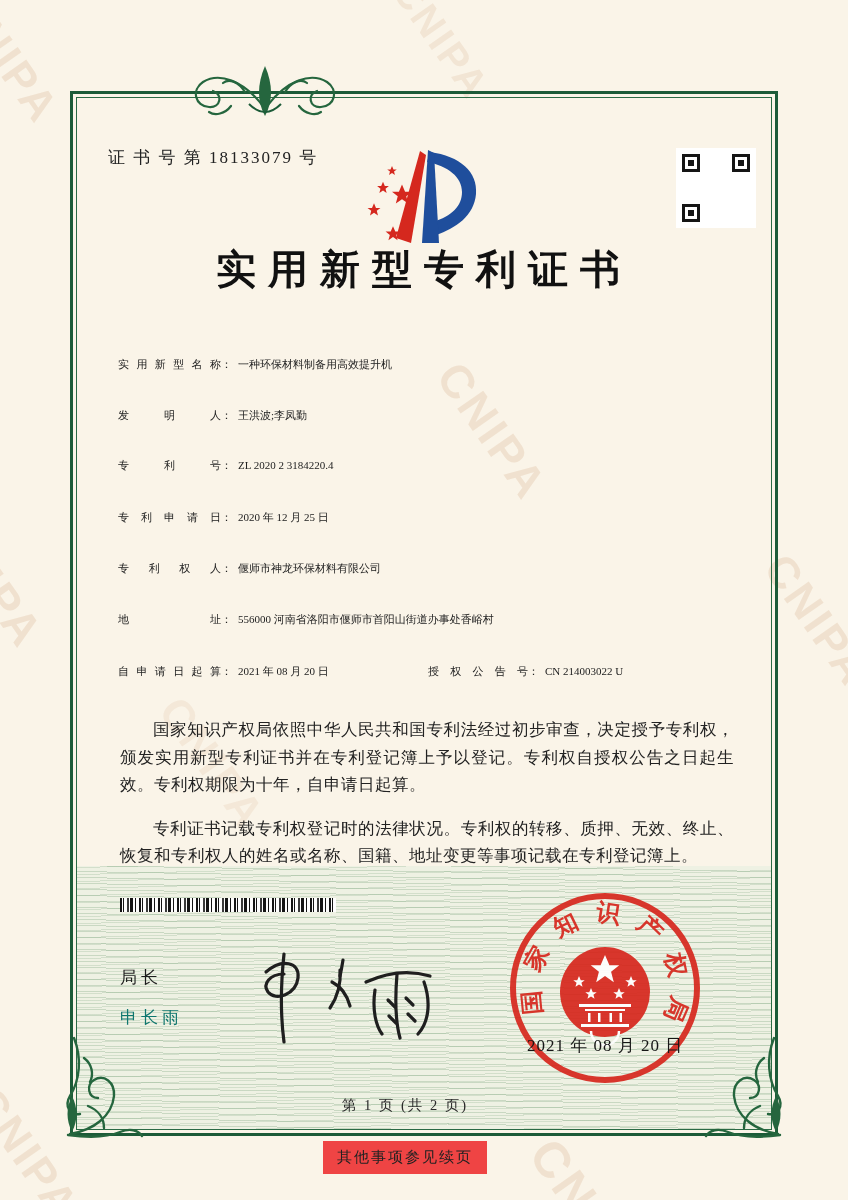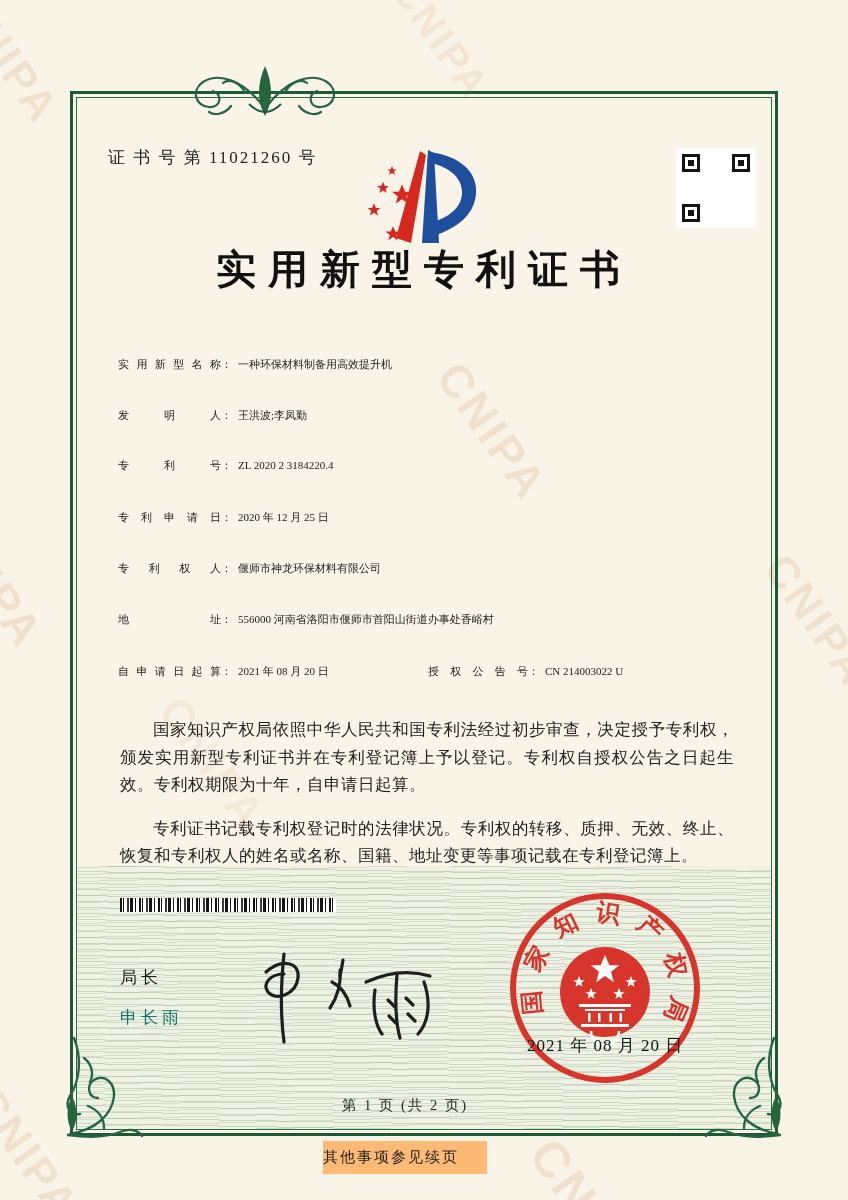--- a/index.html
+++ b/index.html
@@ -48,22 +48,22 @@
         #3a3a3a 7px 9px,#fdfdfd 9px 10px,#141414 10px 13px,#fdfdfd 13px 15px,
         #141414 15px 16px,#fdfdfd 16px 19px);}
   .director-label{position:absolute;left:120px;top:966px;font-size:17px;letter-spacing:4px;color:#1d1d1d;}
   .director-name{position:absolute;left:120px;top:1006px;font-size:17px;letter-spacing:4px;color:#0f766e;}
   .sig{position:absolute;left:248px;top:948px;}
   .seal{position:absolute;left:505px;top:888px;}
   .seal-date{position:absolute;left:505px;top:1034px;width:200px;text-align:center;
              font-size:17px;letter-spacing:1px;color:#161616;}
   .page-footer{position:absolute;left:0;top:1096px;width:810px;text-align:center;
                font-size:14.5px;letter-spacing:2px;color:#2a2a2a;}
-  .cont-note{position:absolute;left:323px;top:1141px;width:164px;height:33px;background:#fdba74;
-             line-height:33px;font-size:15px;letter-spacing:2px;color:#222;}
+  .cont-note{position:absolute;left:323px;top:1141px;width:164px;height:33px;background:#ef4444;
+             text-align:center;line-height:33px;font-size:15px;letter-spacing:2px;color:#222;}
 </style>
 </head>
 <body>
 
 <div class="page">
 
   <svg width="0" height="0" style="position:absolute" aria-hidden="true">
     <defs>
       <path id="star5" d="M0,-10 L2.94,-3.09 L9.51,-3.09 L4.05,1.18 L5.88,8.09 L0,4 L-5.88,8.09 L-4.05,1.18 L-9.51,-3.09 L-2.94,-3.09 Z"></path>
     </defs>
@@ -112,21 +112,21 @@
     <g stroke="#25663e" fill="none" stroke-width="2.4" stroke-linecap="round">
       <path d="M16,2 C24,22 22,44 12,60 C6,70 12,80 22,78"></path>
       <path d="M12,98 C36,94 54,80 56,60 C57,46 46,38 36,44 C28,49 30,62 40,62"></path>
       <path d="M10,99 C32,102 50,101 62,96 C72,92 80,94 84,100"></path>
       <path d="M30,70 C40,74 46,82 46,92"></path>
       <path d="M26,22 C34,28 36,38 32,46"></path>
     </g>
     <path d="M14,60 C20,72 20,84 14,96 C8,84 8,72 14,60 Z" fill="#25663e"></path>
   </svg>
 
-  <div class="certno">证 书 号 第 11021260 号</div>
+  <div class="certno">证 书 号 第 18133079 号</div>
 
   <svg class="logo" width="120" height="104" viewBox="0 0 120 104">
     <path d="M70,6 C100,10 118,26 116,48 C114,70 96,82 76,89 L73,76 C92,70 102,60 102,46 C102,31 88,20 67,16 Z" fill="#1f4e9c"></path>
     <polygon points="68,4 74,7 79,97 62,97" fill="#1f4e9c"></polygon>
     <polygon points="60,5 66,9 51,97 36,92" fill="#d5281e"></polygon>
     <use href="#star5" transform="translate(32,25) scale(0.5)" fill="#d5281e"></use>
     <use href="#star5" transform="translate(23,42) scale(0.62)" fill="#d5281e"></use>
     <use href="#star5" transform="translate(42,49) scale(1.05)" fill="#d5281e"></use>
     <use href="#star5" transform="translate(14,64) scale(0.68)" fill="#d5281e"></use>
     <use href="#star5" transform="translate(33,88) scale(0.78)" fill="#d5281e"></use>

